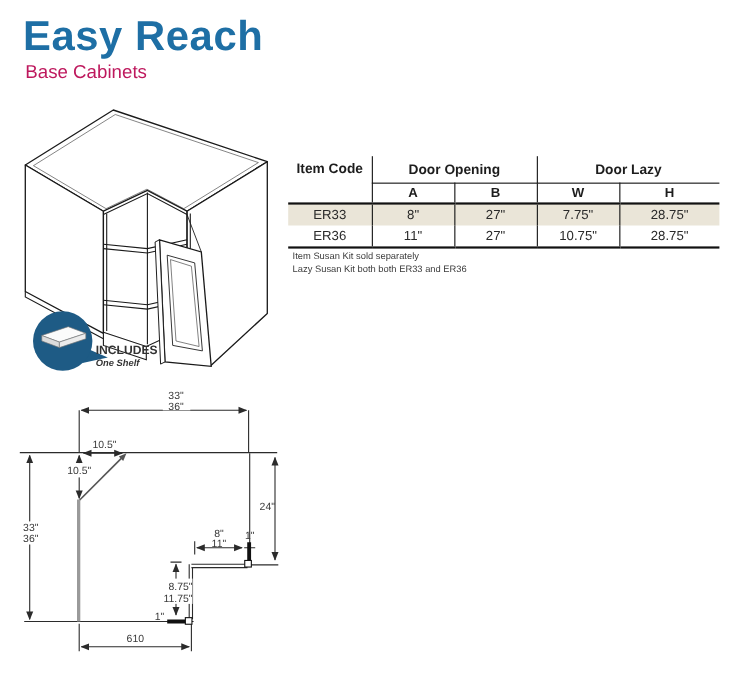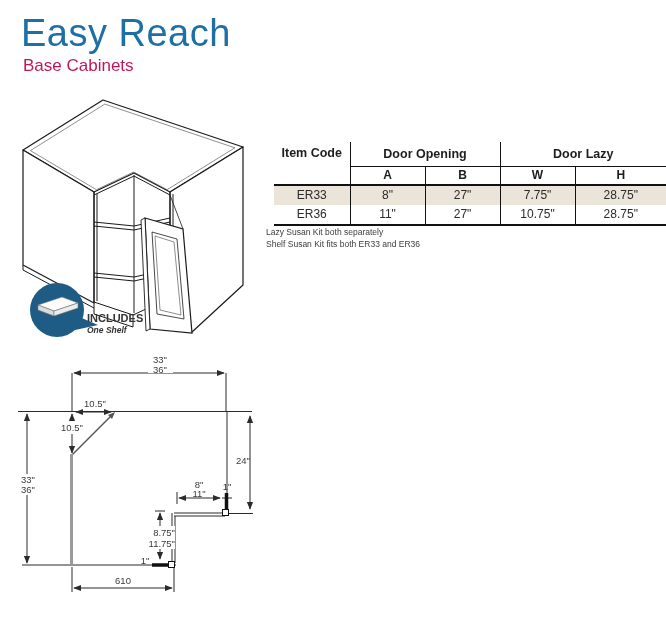--- a/index.html
+++ b/index.html
@@ -1,25 +1,25 @@
 <!DOCTYPE html>
 <html><head>
 <meta charset="utf-8">
 <style>
   html,body{margin:0;padding:0;background:#fff;}
   #page{position:relative;width:666px;height:617px;background:#ffffff;
         font-family:"Liberation Sans",sans-serif;overflow:hidden;}
 
   
-  .title{position:absolute;left:21px;top:12px;font-size:38px;font-weight:400;
+  .title{position:absolute;left:21px;top:12px;font-size:38px;font-weight:700;
          letter-spacing:0.5px;color:#1e6fa5;}
   .subtitle{position:absolute;left:23px;top:56px;font-size:17px;color:#be185d;}
 
   
-  .spec{position:absolute;left:274px;top:142px;width:392px;border-collapse:collapse;
+  .spec{position:absolute;left:262px;top:142px;width:392px;border-collapse:collapse;
         font-size:12px;color:#1d1d1d;table-layout:fixed;}
   .spec th,.spec td{padding:0;text-align:center;vertical-align:middle;font-weight:bold;}
   .spec .h1{height:24px;font-size:12.5px;}
   .spec .h2 th{height:17px;border-bottom:2.5px solid #111;}
   .spec td{height:19px;font-weight:normal;color:#2a2a2a;}
   .itemcode-cell{vertical-align:top !important;padding-top:4px !important;
                  border-right:1px solid #111;border-bottom:2.5px solid #111;}
   .vline{border-right:1px solid #111;}
   .groupcell{border-bottom:1px solid #111;}
   .row-beige td{background:#eae5d8;}
@@ -122,22 +122,22 @@
       <td class="vline">ER36</td>
       <td class="vline">11"</td>
       <td class="vline">27"</td>
       <td class="vline">10.75"</td>
       <td>28.75"</td>
     </tr>
   </tbody>
     </table>
 
   <div class="notes">
-    <div>Lazy Susan Kit both separately</div>
-    <div>Shelf Susan Kit fits both ER33 and ER36</div>
+    <div>Item Susan Kit sold separately</div>
+    <div>Lazy Susan Kit both both ER33 and ER36</div>
   </div>
 
   <svg class="dims" width="280" height="258" viewBox="0 0 280 258">
     <defs>
       <marker id="ah" viewBox="0 0 10 10" refX="9" refY="5" markerWidth="8" markerHeight="8" orient="auto-start-reverse">
         <path d="M0,1 L10,5 L0,9 z" fill="#2b2b2b"></path>
       </marker>
     </defs>
     <g stroke="#2b2b2b" stroke-width="1" fill="none">
 

